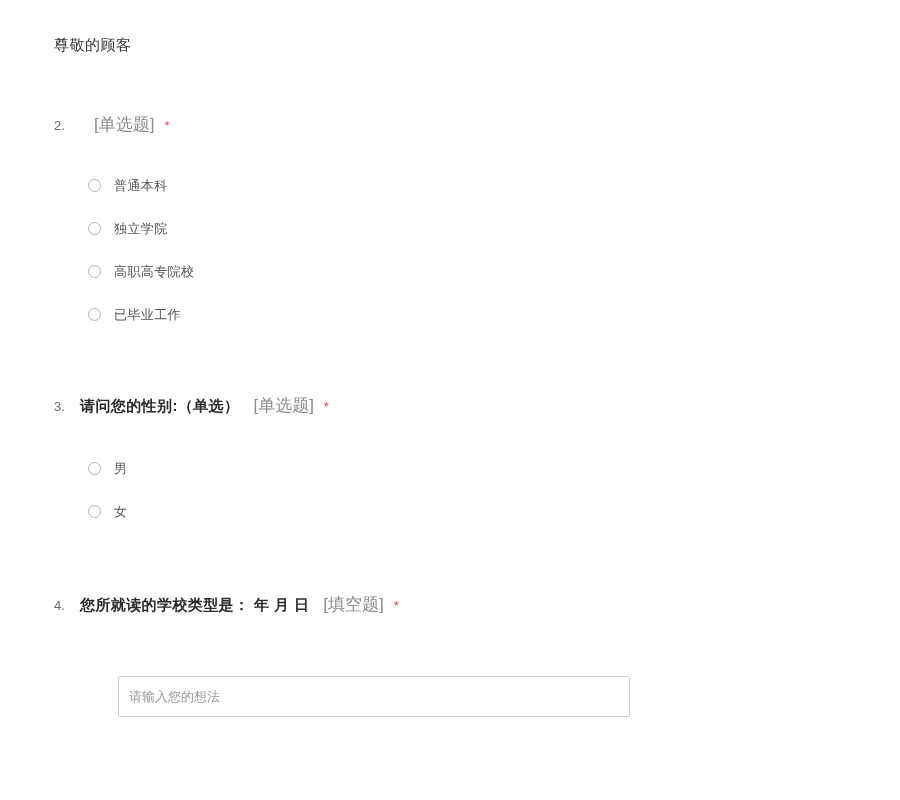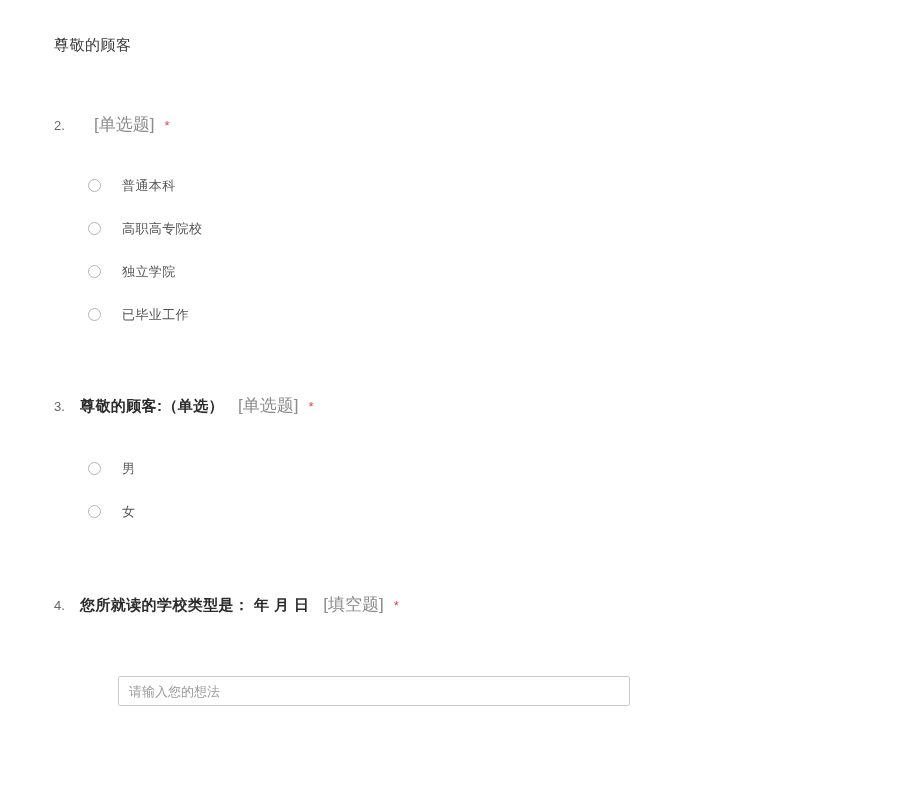--- a/index.html
+++ b/index.html
@@ -81,34 +81,34 @@
     height: 13px;
     border: 1px solid #b5b5b5;
     border-radius: 50%;
     background: #ffffff;
     flex: 0 0 13px;
     box-sizing: border-box;
   }
   .option-label {
     font-size: 13px;
     color: #555555;
-    margin-left: 21px;
+    margin-left: 13px;
     letter-spacing: 0.4px;
   }
   .q2 { margin-top: 58px; }
   .q3 { margin-top: 58px; }
   .q4 { margin-top: 60px; }
   .q3 .options { margin-top: 30px; }
   .text-answer {
     margin-top: 60px;
     padding-left: 64px;
   }
   .text-input {
     width: 512px;
-    height: 30px;
+    height: 41px;
     box-sizing: border-box;
     border: 1px solid #cccccc;
     border-radius: 2px;
     font-size: 13px;
     color: #333333;
     padding: 0 10px;
     font-family: "Liberation Sans", "DejaVu Sans", sans-serif;
     outline: none;
     background: #ffffff;
   }
@@ -130,37 +130,37 @@
       <span class="q-type">[单选题]</span>
       <span class="q-required">*</span>
     </div>
     <div class="options">
       <div class="option-row">
         <span class="radio"></span>
         <span class="option-label">普通本科</span>
       </div>
       <div class="option-row">
         <span class="radio"></span>
-        <span class="option-label">高职高专院校</span>
+        <span class="option-label">独立学院</span>
       </div>
       <div class="option-row">
         <span class="radio"></span>
-        <span class="option-label">独立学院</span>
+        <span class="option-label">高职高专院校</span>
       </div>
       <div class="option-row">
         <span class="radio"></span>
         <span class="option-label">已毕业工作</span>
       </div>
     </div>
   </div>
 
   <div class="question-block q3">
     <div class="q-head">
       <span class="q-num">3.</span>
-      <span class="q-title">尊敬的顾客:（单选）</span>
+      <span class="q-title">请问您的性别:（单选）</span>
       <span class="q-type">[单选题]</span>
       <span class="q-required">*</span>
     </div>
     <div class="options">
       <div class="option-row">
         <span class="radio"></span>
         <span class="option-label">男</span>
       </div>
       <div class="option-row">
         <span class="radio"></span>

